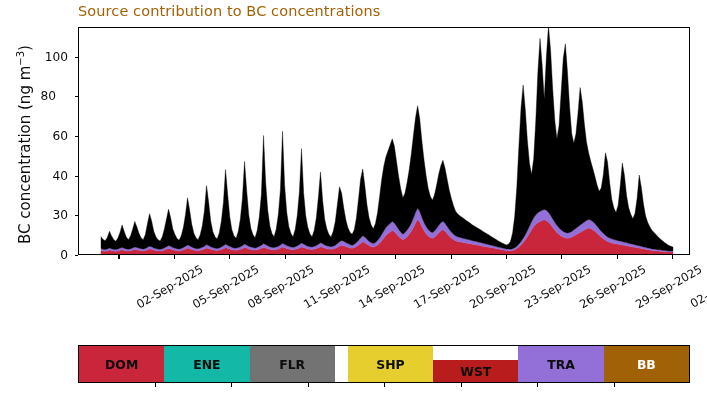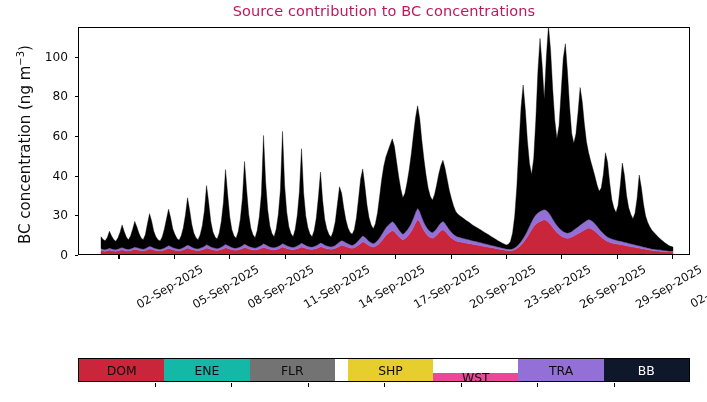--- a/index.html
+++ b/index.html
@@ -18,23 +18,23 @@
     position: absolute;
     left: 0; top: 0;
     width: 707px;
     height: 402px;
   }
   .fig-title {
     position: absolute;
     left: 78px;
     top: 3px;
     width: 612px;
-    text-align: center;
+    text-align: left;
     font-size: 14.5px;
-    color: #be185d;
+    color: #a16207;
     letter-spacing: 0.1px;
   }
   .ylabel {
     position: absolute;
     left: -96px;
     top: 135px;
     width: 240px;
     text-align: center;
     font-size: 15px;
     color: #0d0d0d;
@@ -88,26 +88,27 @@
     color: #0d0d0d;
     white-space: nowrap;
     transform: rotate(-30deg);
     transform-origin: right top;
     text-align: right;
   }
   
   .cbar {
     position: absolute;
     left: 78px;
-    top: 358px;
+    top: 345px;
     width: 612px;
-    height: 24px;
+    height: 38px;
     display: flex;
     border: 1.1px solid #000;
     box-sizing: border-box;
+    font-weight: bold;
   }
   .cbar-cell {
     flex: 1 1 0;
     display: flex;
     align-items: center;
     justify-content: center;
     font-size: 12.4px;
     color: #0d0d0d;
     position: relative;
   }
@@ -129,21 +130,21 @@
 
   <div class="ylabel">
     <span>BC concentration (ng m</span><sup>−3</sup><span>)</span>
   </div>
 
   <div id="ytick-labels">
       <div class="ytick-label" style="top: 255px; left: 34px;">0</div>
       <div class="ytick-label" style="top: 215.348px; left: 34px;">30</div>
       <div class="ytick-label" style="top: 175.696px; left: 34px;">40</div>
       <div class="ytick-label" style="top: 136.043px; left: 34px;">60</div>
-      <div class="ytick-label" style="top: 96.3913px; left: 34px;">80</div>
+      <div class="ytick-label" style="top: 96.3913px; left: 22px;">80</div>
       <div class="ytick-label" style="top: 56.7391px; left: 34px;">100</div>
     </div>
   <div id="ytick-marks">
       <div class="ytick-mark" style="top: 255px;"></div>
       <div class="ytick-mark" style="top: 215.348px;"></div>
       <div class="ytick-mark" style="top: 175.696px;"></div>
       <div class="ytick-mark" style="top: 136.043px;"></div>
       <div class="ytick-mark" style="top: 96.3913px;"></div>
       <div class="ytick-mark" style="top: 56.7391px;"></div>
     </div>
@@ -189,27 +190,27 @@
       </div>
       <div class="cbar-cell" style="background: #14b8a6;">
         <span>ENE</span>
       </div>
       <div class="cbar-cell" style="background: #737373;">
         <span>FLR</span>
       </div>
       <div class="cbar-cell" style="background: rgb(229, 206, 46); margin-left: 13px;">
         <span>SHP</span>
       </div>
-      <div class="cbar-cell" style="background: #ec4899; margin-top: 14px;">
+      <div class="cbar-cell" style="background: #b91c1c; margin-top: 14px;">
         <span>WST</span>
       </div>
       <div class="cbar-cell" style="background: rgb(147, 112, 216);">
         <span>TRA</span>
       </div>
-      <div class="cbar-cell dark-text" style="background: #0f172a;">
+      <div class="cbar-cell dark-text" style="background: #a16207;">
         <span>BB</span>
       </div>
     </div>
   <div id="cbar-ticks">
       <div class="cbar-tick" style="left: 154.5px;"></div>
       <div class="cbar-tick" style="left: 231px;"></div>
       <div class="cbar-tick" style="left: 307.5px;"></div>
       <div class="cbar-tick" style="left: 384px;"></div>
       <div class="cbar-tick" style="left: 460.5px;"></div>
       <div class="cbar-tick" style="left: 537px;"></div>

